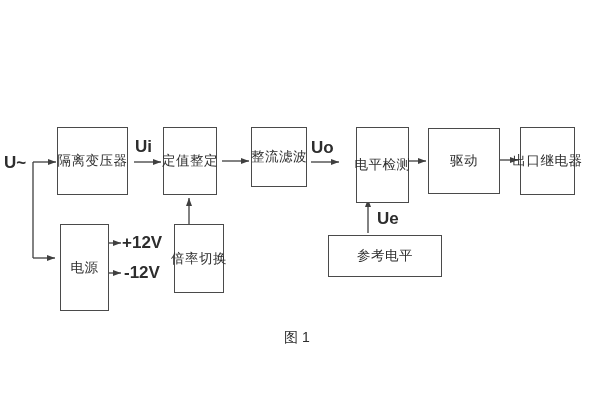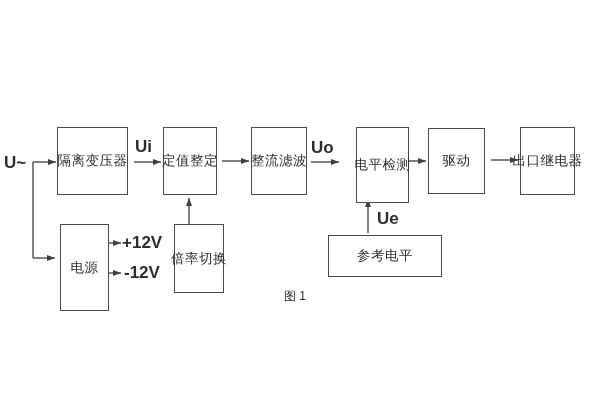--- a/index.html
+++ b/index.html
@@ -41,23 +41,24 @@
     position: absolute;
     color: #2d2d2d;
     font-size: 17px;
     font-weight: 600;
     line-height: 14px;
     white-space: nowrap;
   }
   .cap {
     position: absolute;
     color: #2d2d2d;
-    font-size: 12px;
+    font-size: 14px;
     line-height: 16px;
     white-space: nowrap;
+    margin-top: 41px;
   }
 </style>
 </head>
 <body>
 
 <div class="stage">
 
   <svg class="wires" viewBox="0 0 600 400" xmlns="http://www.w3.org/2000/svg">
     <defs>
       <marker id="ah" markerWidth="8" markerHeight="6" refX="8" refY="3" orient="auto" markerUnits="userSpaceOnUse">
@@ -83,31 +84,31 @@
   <div class="blk" style="left:57px;top:127px;width:71px;height:68px">
     <span>隔离</span>
     <span>变压器</span>
   </div>
 
   <div class="blk" style="left:163px;top:127px;width:54px;height:68px">
     <span>定值</span>
     <span>整定</span>
   </div>
 
-  <div class="blk" style="left:251px;top:127px;width:56px;height:68px">
+  <div class="blk" style="left:251px;top:127px;width:56px;height:60px">
     <span>整流</span>
     <span>滤波</span>
   </div>
 
   <div class="blk" style="left:356px;top:127px;width:53px;height:76px">
     <span>电平</span>
     <span>检测</span>
   </div>
 
-  <div class="blk" style="left:428px;top:128px;width:57px;height:66px">
+  <div class="blk" style="left:428px;top:128px;width:72px;height:66px">
     <span>驱动</span>
   </div>
 
   <div class="blk" style="left:520px;top:127px;width:55px;height:68px">
     <span>出口</span>
     <span>继电器</span>
   </div>
 
   <div class="blk" style="left:60px;top:224px;width:49px;height:87px">
     <span>电源</span>

